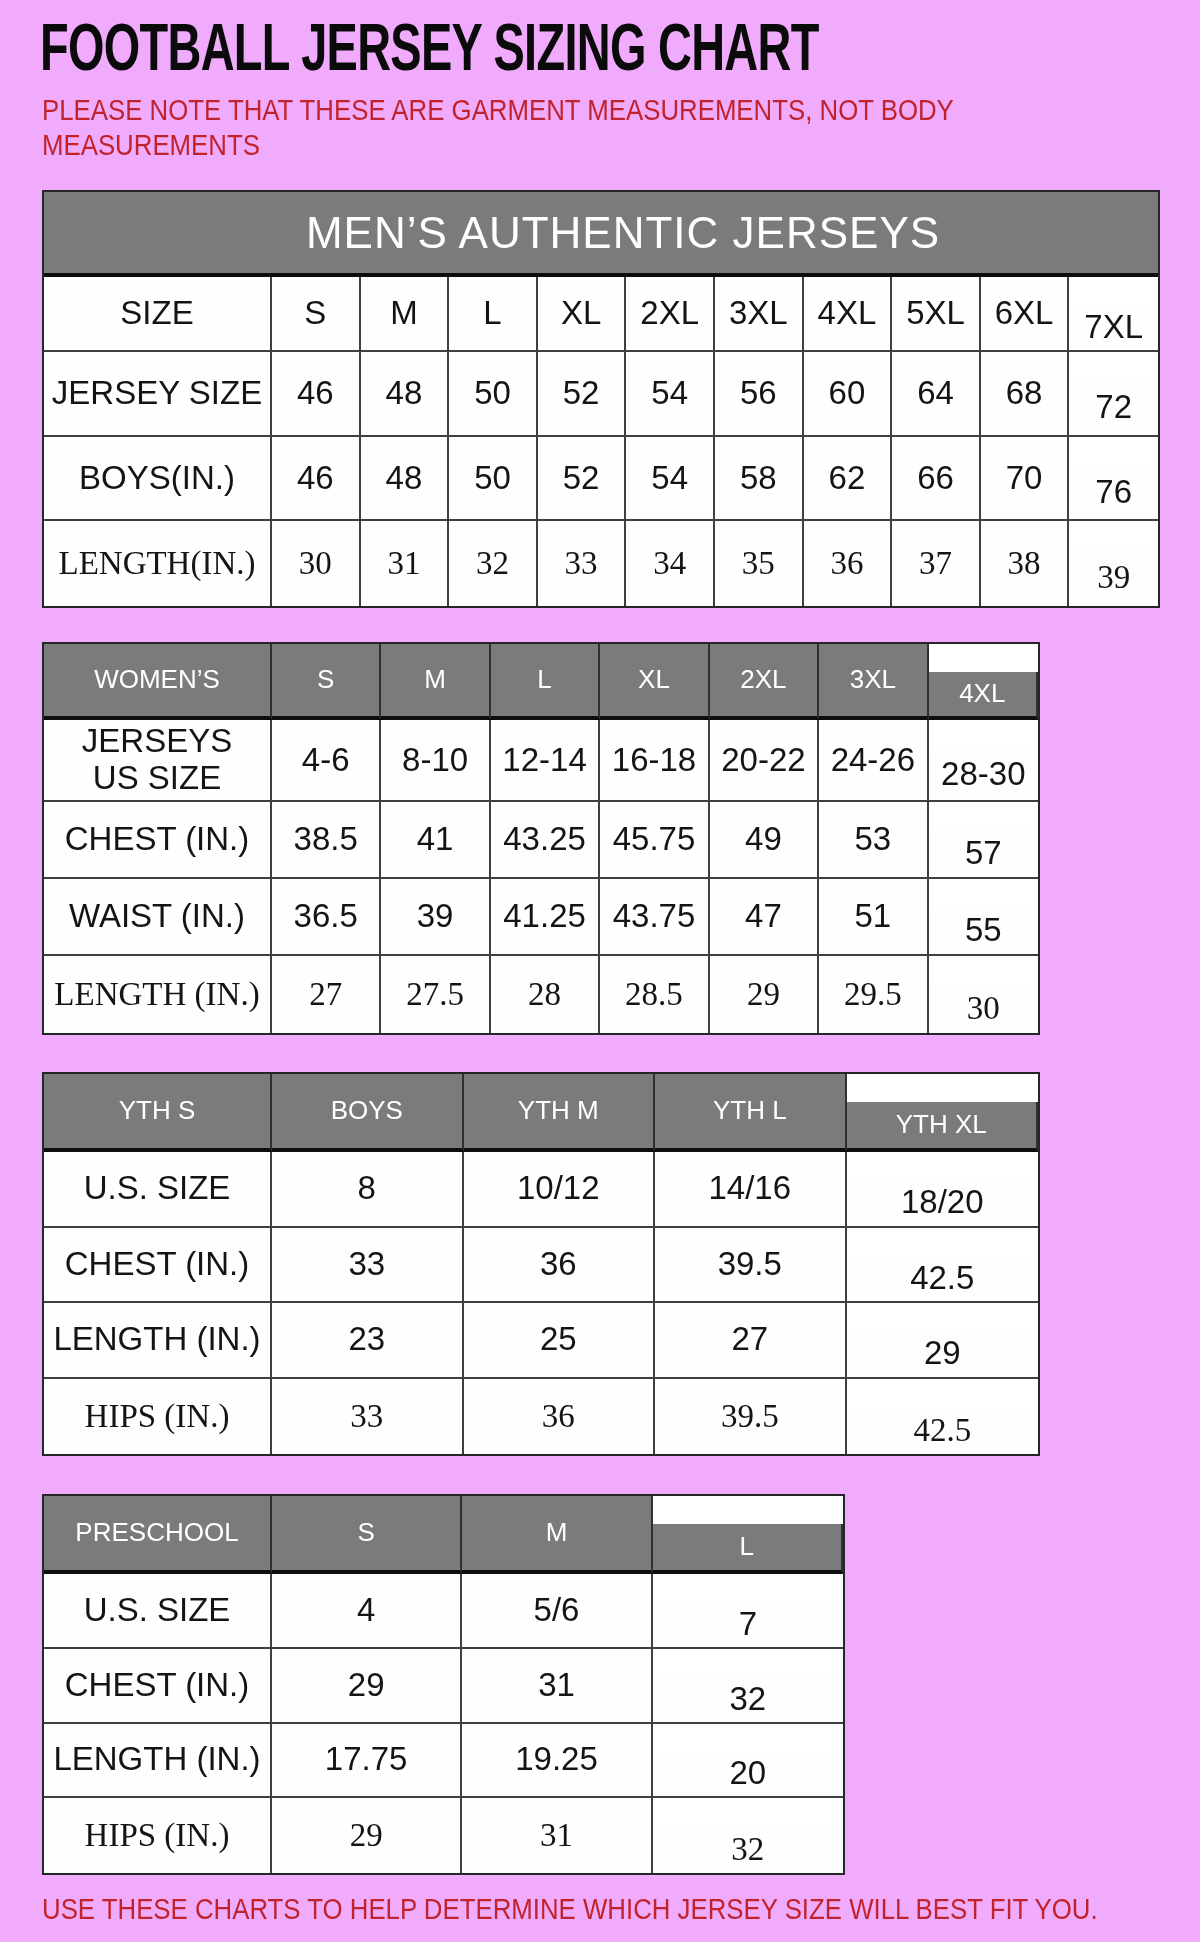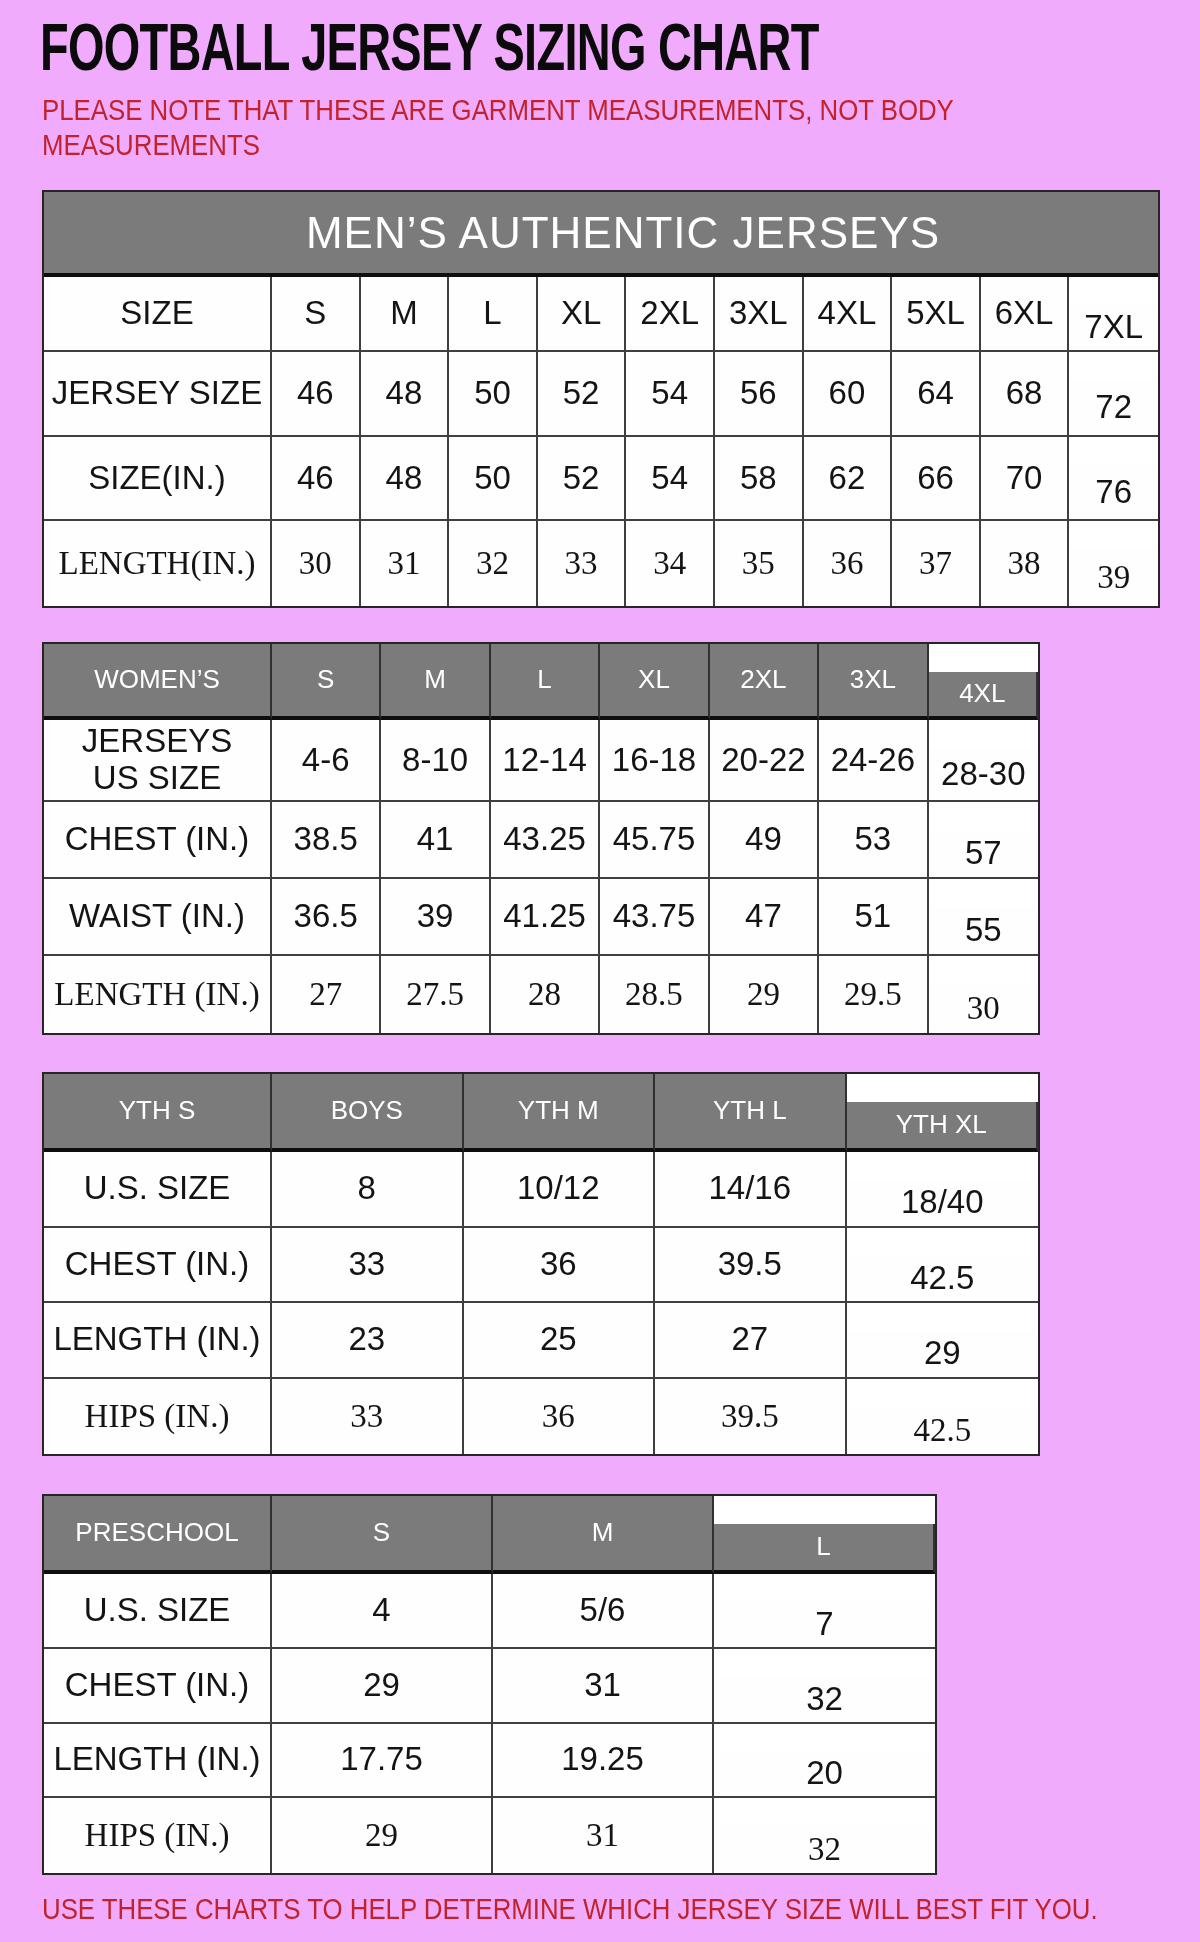--- a/index.html
+++ b/index.html
@@ -28,21 +28,21 @@
   }
   #tbl-mens{left:42px;top:190px;width:1118px;height:418px;
     grid-template-columns:228px repeat(10,1fr);
     grid-template-rows:85px 75px repeat(3,1fr);}
   #tbl-womens{left:42px;top:642px;width:998px;height:393px;
     grid-template-columns:228px repeat(7,1fr);
     grid-template-rows:76px 82px repeat(3,1fr);}
   #tbl-boys{left:42px;top:1072px;width:998px;height:384px;
     grid-template-columns:228px repeat(4,1fr);
     grid-template-rows:78px repeat(4,1fr);}
-  #tbl-preschool{left:42px;top:1494px;width:895px;height:381px;
+  #tbl-preschool{left:42px;top:1494px;width:803px;height:381px;
     grid-template-columns:228px repeat(3,1fr);
     grid-template-rows:78px repeat(4,1fr);}
   .cell{
     background:#fefefe;display:flex;align-items:center;justify-content:center;
     border-right:2px solid #3f3f3f;border-bottom:2px solid #3f3f3f;
     font-size:33px;color:#141414;text-align:center;white-space:pre-line;line-height:1.12;
     overflow:hidden;
   }
   .lastcol{border-right:none;margin-top:28px;}
   .lastrow{border-bottom:none;font-family:Liberation Serif, serif;}
@@ -79,21 +79,21 @@
       <div class="cell">46</div>
       <div class="cell">48</div>
       <div class="cell">50</div>
       <div class="cell">52</div>
       <div class="cell">54</div>
       <div class="cell">56</div>
       <div class="cell">60</div>
       <div class="cell">64</div>
       <div class="cell">68</div>
       <div class="cell lastcol">72</div>
-      <div class="cell">SIZE(IN.)</div>
+      <div class="cell">BOYS(IN.)</div>
       <div class="cell">46</div>
       <div class="cell">48</div>
       <div class="cell">50</div>
       <div class="cell">52</div>
       <div class="cell">54</div>
       <div class="cell">58</div>
       <div class="cell">62</div>
       <div class="cell">66</div>
       <div class="cell">70</div>
       <div class="cell lastcol">76</div>
@@ -155,21 +155,21 @@
   <section class="tbl" id="tbl-boys">
       <div class="cell head">YTH S</div>
       <div class="cell head">BOYS</div>
       <div class="cell head">YTH M</div>
       <div class="cell head">YTH L</div>
       <div class="cell head lastcol">YTH XL</div>
       <div class="cell">U.S. SIZE</div>
       <div class="cell">8</div>
       <div class="cell">10/12</div>
       <div class="cell">14/16</div>
-      <div class="cell lastcol">18/40</div>
+      <div class="cell lastcol">18/20</div>
       <div class="cell">CHEST (IN.)</div>
       <div class="cell">33</div>
       <div class="cell">36</div>
       <div class="cell">39.5</div>
       <div class="cell lastcol">42.5</div>
       <div class="cell">LENGTH (IN.)</div>
       <div class="cell">23</div>
       <div class="cell">25</div>
       <div class="cell">27</div>
       <div class="cell lastcol">29</div>

